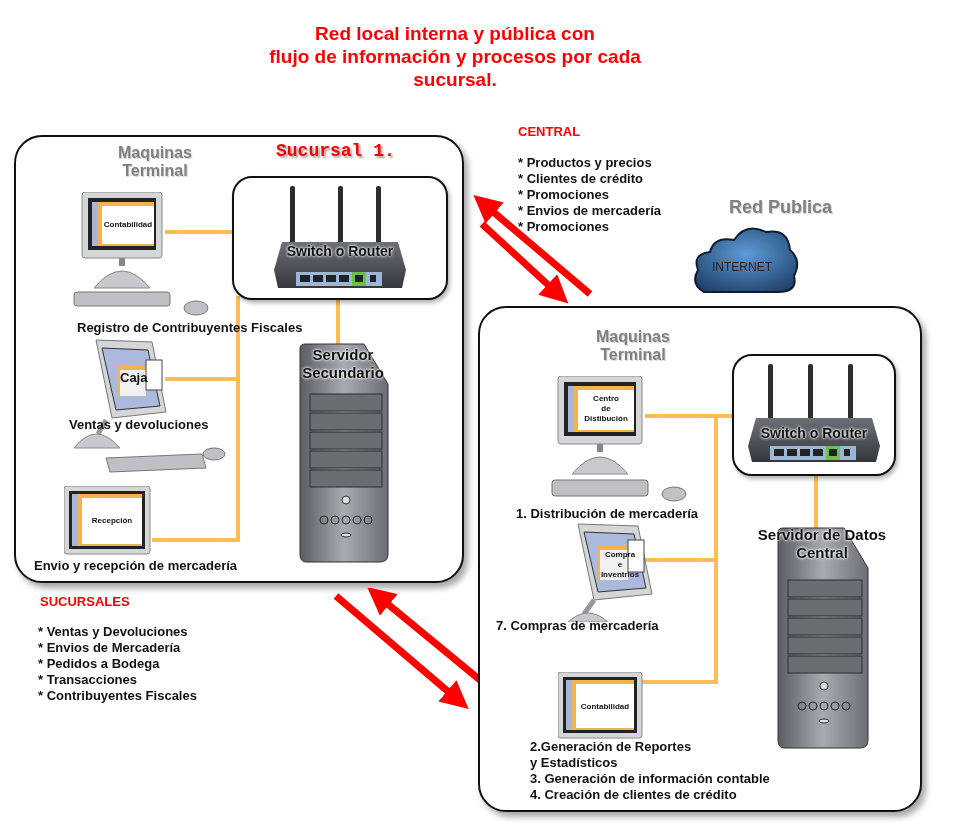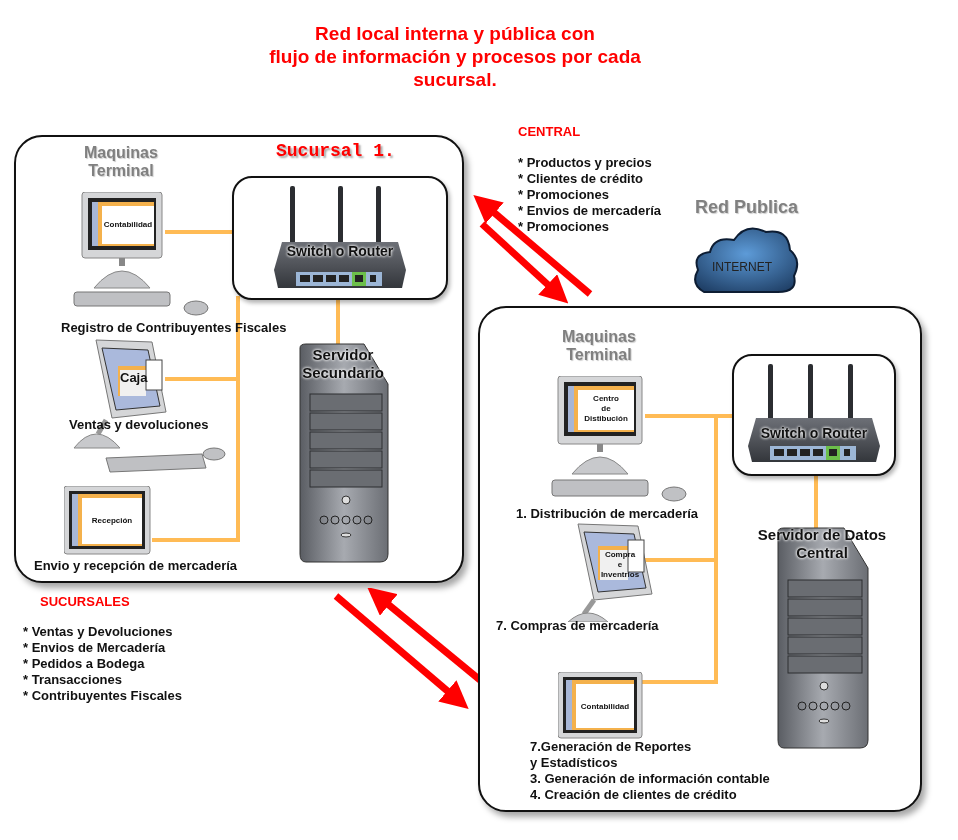--- a/index.html
+++ b/index.html
@@ -6,21 +6,21 @@
   body { width:958px; height:840px; position:relative; overflow:hidden;
          font-family:"Liberation Sans", sans-serif; }
   .abs { position:absolute; }
   .title { left:0; width:910px; top:22px; text-align:center; color:#ff0000;
            font-weight:bold; font-size:19px; line-height:23px; }
   .box { border:2px solid #111; border-radius:28px; background:#fff;
          box-shadow:4px 5px 6px rgba(0,0,0,0.35); }
   .rbox { border:2px solid #111; border-radius:20px; background:#fff;
           box-shadow:2px 3px 4px rgba(0,0,0,0.3); }
   .gray-h { color:#808080; font-weight:bold; font-size:16px; line-height:18px;
-            text-shadow:1px 1px 1px rgba(0,0,0,0.2); }
+            text-shadow:1px 1px 1px rgba(0,0,0,0.2);margin-left:34px; }
   .sec-title { color:#ff0000; font-weight:bold; font-size:18px;
                text-shadow:2px 2px 2px rgba(0,0,0,0.35); }
   .lbl { color:#111; font-weight:bold; font-size:13px; line-height:16px; white-space:nowrap; }
   .red-h { color:#ff0000; font-size:13px; font-weight:bold; }
   .list { color:#111; font-weight:bold; font-size:13px; line-height:16px; margin:0; padding:0; list-style:none; }
   .wire { background:#ffbb55; position:absolute; }
   .srv-lbl { color:#111; font-weight:bold; font-size:15px; line-height:18px; text-align:center;
              text-shadow:0 0 3px #fff, 0 0 3px #fff; }
   .scr-text { font-size:8px; font-weight:bold; color:#111; text-align:center; line-height:10px; }
 </style>
@@ -119,21 +119,21 @@
     <rect x="22" y="10" width="6" height="44" fill="#a7b6d6"></rect>
     <rect x="28" y="10" width="56" height="44" fill="#f4b14c"></rect>
     <rect x="32" y="14" width="52" height="38" fill="#fff"></rect>
     <rect x="49" y="66" width="6" height="8" fill="#888"></rect>
     <path d="M24,96 Q52,62 80,96 Z" fill="#c8c9cc" stroke="#888"></path>
     <rect x="4" y="100" width="96" height="14" rx="3" fill="#bfc0c3" stroke="#777"></rect>
     <ellipse cx="126" cy="116" rx="12" ry="7" fill="#c0c1c4" stroke="#777"></ellipse>
   </svg>
   <div class="abs scr-text" style="left:32px;width:52px;top:28px;">Contabilidad</div>
 </div>
-<div class="abs lbl" style="left:25px;top:320px;padding-left:36px;">Registro de Contribuyentes Fiscales</div>
+<div class="abs lbl" style="left:41px;top:320px;padding-left:36px;">Registro de Contribuyentes Fiscales</div>
 
 <div class="abs" style="left:62px;top:338px;width:170px;height:136px;">
   <svg width="170" height="136" viewBox="0 0 170 136">
     <path d="M34,2 L90,4 L104,74 L50,80 Z" fill="#d5d6d8" stroke="#777"></path>
     <path d="M40,10 L86,12 L98,68 L54,72 Z" fill="#aab9dc" stroke="#333"></path>
     <rect x="56" y="28" width="28" height="30" fill="#f4b14c"></rect>
     <rect x="58" y="32" width="26" height="26" fill="#f0f0f0"></rect>
     <rect x="84" y="22" width="16" height="30" fill="#fff" stroke="#444"></rect>
     <path d="M44,82 L36,96" stroke="#999" stroke-width="5"></path>
     <path d="M12,110 Q34,82 58,110 Z" fill="#c8c9cc" stroke="#888"></path>
@@ -172,21 +172,21 @@
   </svg>
   <div class="abs" style="left:22px;top:38px;font-size:12px;color:#222;">INTERNET</div>
 </div>
 
 <svg class="abs" style="left:460px;top:190px;" width="140" height="120">
   <line x1="130" y1="104" x2="24" y2="14" stroke="#ff0000" stroke-width="7" marker-end="url(#arrowHead)"></line>
   <line x1="22" y1="34" x2="98" y2="104" stroke="#ff0000" stroke-width="7" marker-end="url(#arrowHead)"></line>
 </svg>
 
 <div class="abs red-h" style="left:40px;top:594px;">SUCURSALES</div>
-<ul class="abs list" style="left:23px;top:624px;">
+<ul class="abs list" style="left:38px;top:624px;">
   <li>* Ventas y Devoluciones</li>
   <li>* Envios de Mercadería</li>
   <li>* Pedidos a Bodega</li>
   <li>* Transacciones</li>
   <li>* Contribuyentes Fiscales</li>
 </ul>
 
 <svg class="abs" style="left:330px;top:588px;" width="160" height="130">
   <line x1="150" y1="92" x2="48" y2="8" stroke="#ff0000" stroke-width="7" marker-end="url(#arrowHead)"></line>
   <line x1="6" y1="8" x2="128" y2="112" stroke="#ff0000" stroke-width="7" marker-end="url(#arrowHead)"></line>
@@ -293,17 +293,17 @@
   <svg width="90" height="70" viewBox="0 0 90 70">
     <rect x="0" y="0" width="84" height="66" rx="3" fill="#d5d6d8" stroke="#888"></rect>
     <rect x="5" y="5" width="74" height="56" fill="#222"></rect>
     <rect x="8" y="8" width="6" height="50" fill="#a7b6d6"></rect>
     <rect x="14" y="8" width="62" height="50" fill="#f4b14c"></rect>
     <rect x="18" y="12" width="58" height="44" fill="#fff"></rect>
   </svg>
   <div class="abs scr-text" style="left:18px;width:58px;top:30px;">Contabilidad</div>
 </div>
 <div class="abs lbl" style="left:530px;top:739px;">
-  <div>7.Generación de Reportes</div>
+  <div>2.Generación de Reportes</div>
   <div>y Estadísticos</div>
   <div>3. Generación de información contable</div>
   <div>4. Creación de clientes de crédito</div>
 </div>
 
 </body></html>

